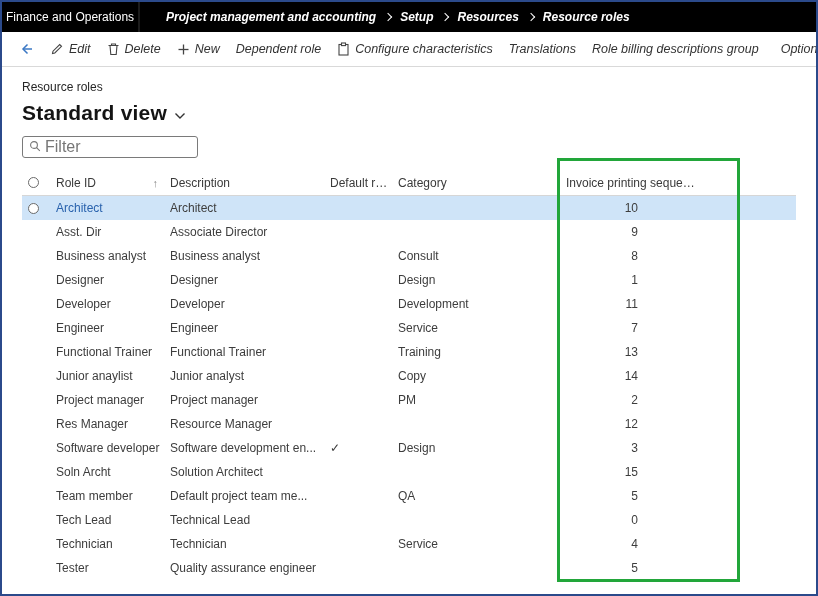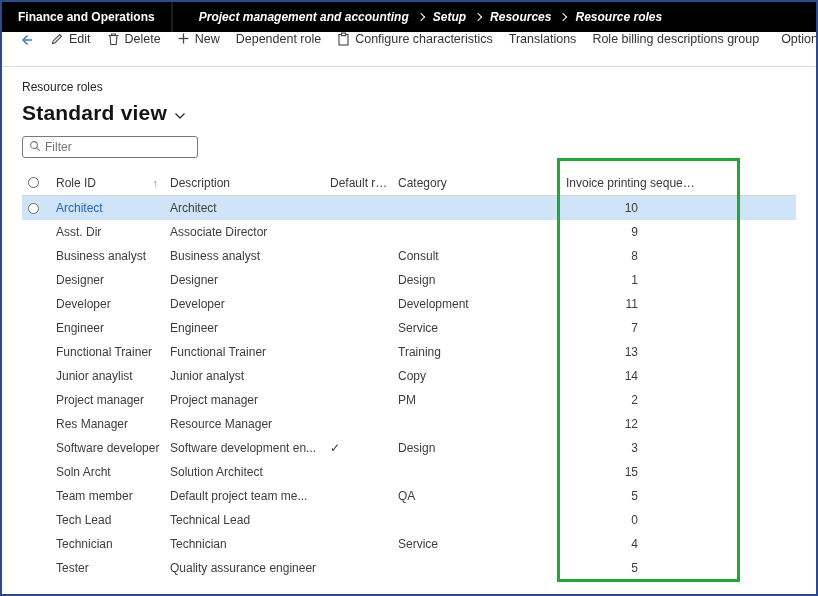--- a/index.html
+++ b/index.html
@@ -12,21 +12,21 @@
     overflow:hidden;
   }
 
   
   .topbar {
     height:30px; background:#000; color:#fff;
     display:flex; align-items:center;
     font-size:12px;
   }
   .app-title {
-    font-weight:700; padding:0 16px; height:100%;
+    font-weight:400; padding:0 4px; height:100%;
     display:flex; align-items:center;
     border-right:2px solid #1c1c1c;
     cursor:pointer; white-space:nowrap;
   }
   .breadcrumb { display:flex; align-items:center; padding-left:26px;font-style:italic; }
   .crumb { font-weight:600; cursor:pointer; white-space:nowrap; }
   .crumb-sep {
     width:6px; height:6px;
     border-right:1.6px solid #fff; border-bottom:1.6px solid #fff;
     transform:rotate(-45deg);
@@ -35,22 +35,22 @@
 
   
   .toolbar {
     height:35px; display:flex; align-items:center;
     border-bottom:1px solid #d9d9d9;
     font-size:12.5px; color:#333;
     padding:0 8px;
     background:#fff;
   }
   .tb-item {
-    display:flex; gap:5px;
-    padding:0 8px; height:100%; cursor:pointer; white-space:nowrap;
+    display:flex; align-items:center; gap:5px;
+    padding:0 8px; height:100%; cursor:pointer; white-space:nowrap;font-style:italic;
   }
   .tb-item svg { display:block; }
   .tb-sep { width:1px; height:17px; background:#c9c9c9; margin:0 3px; }
 
   
   .page { padding:13px 20px 0; }
   .caption { font-size:12px; color:#262626; }
   .view-title {
     margin-top:7px;
     font-size:21px; font-weight:700; color:#141414;
@@ -60,21 +60,21 @@
 
   
   .filter-box {
     margin-top:11px;
     width:176px; height:22px;
     border:1px solid #7a7a7a; border-radius:3px;
     display:flex; align-items:center; padding:0 6px; gap:4px;
     background:#fff;
   }
   .filter-box input {
-    border:none; outline:none; font-size:12px; width:140px;
+    border:none; outline:none; font-size:16px; width:140px;
     font-family:"Liberation Sans", sans-serif; color:#b91c1c;
   }
   .filter-box input::placeholder { color:#767676; }
 
   
   .grid { margin-top:12px; font-size:12px; color:#3d3d3d; }
   .grid-header {
     display:flex; height:26px; align-items:center;
     border-bottom:1px solid #d6d6d6; color:#3a3a3a;
   }

